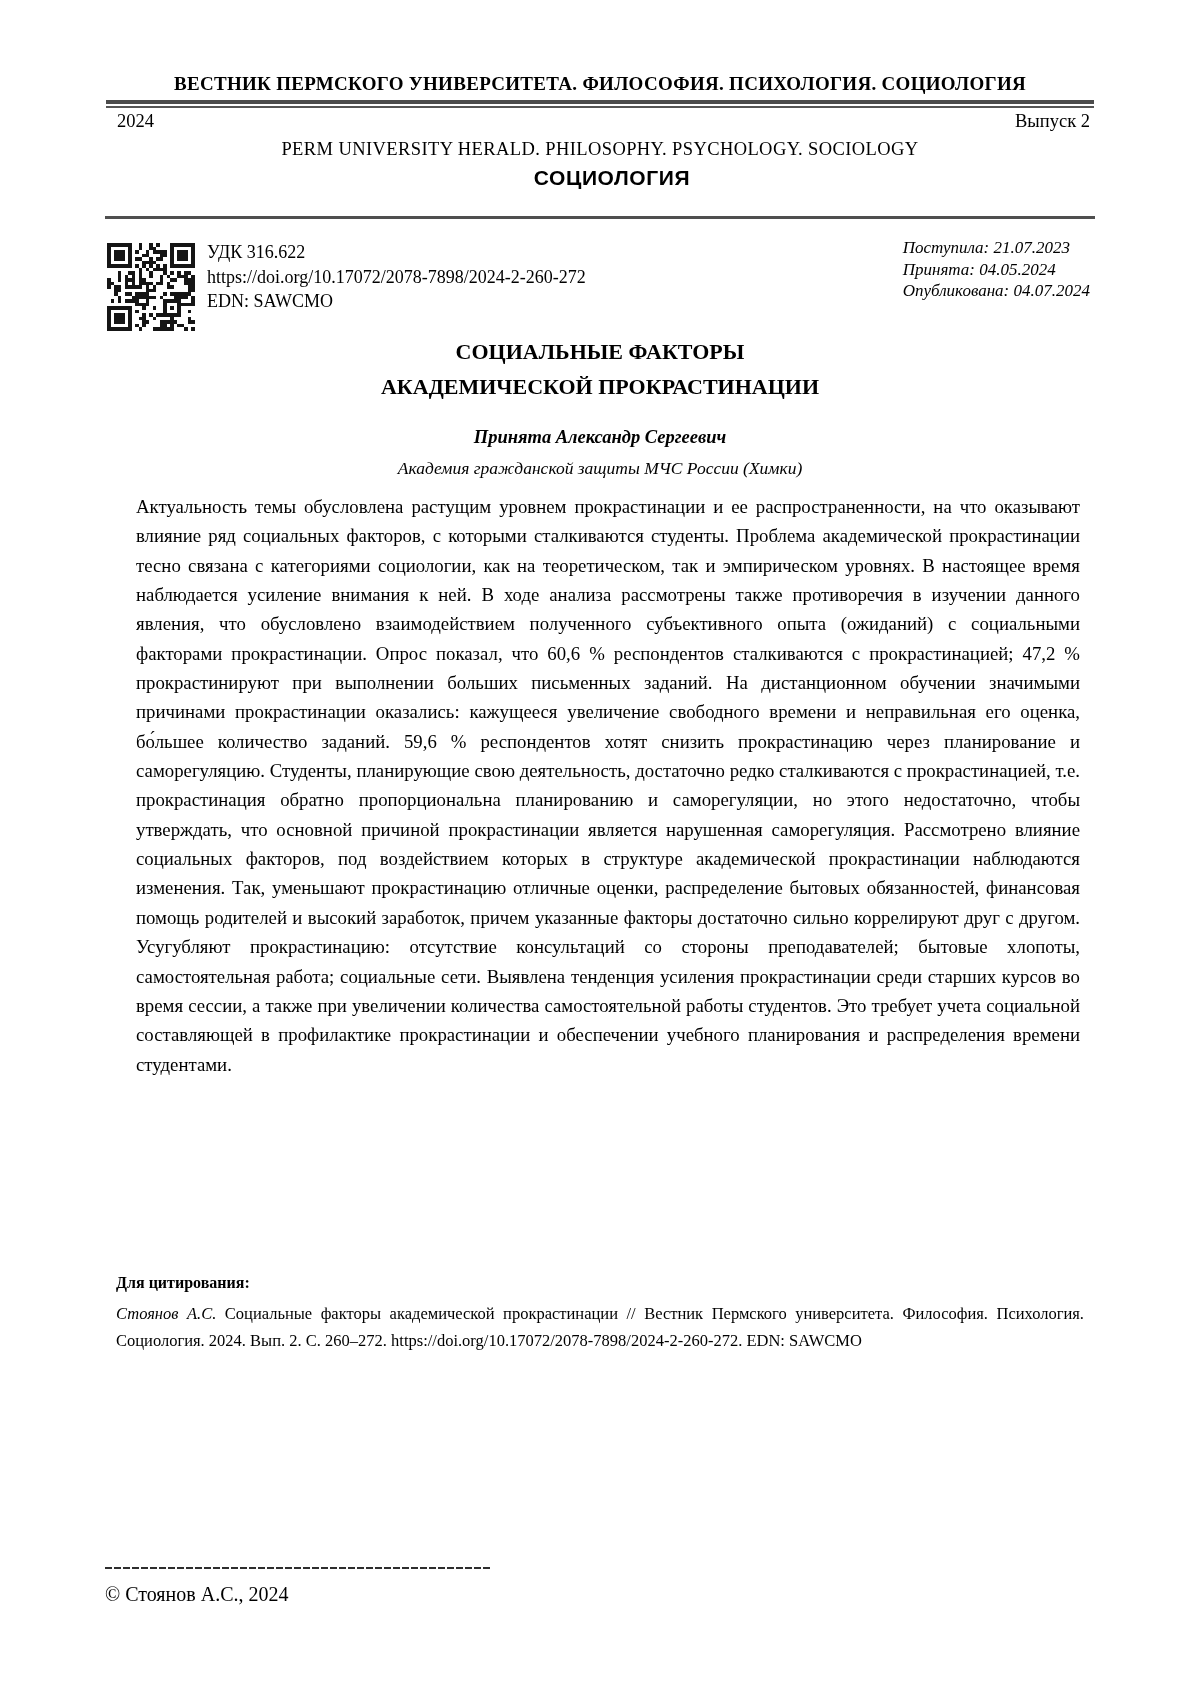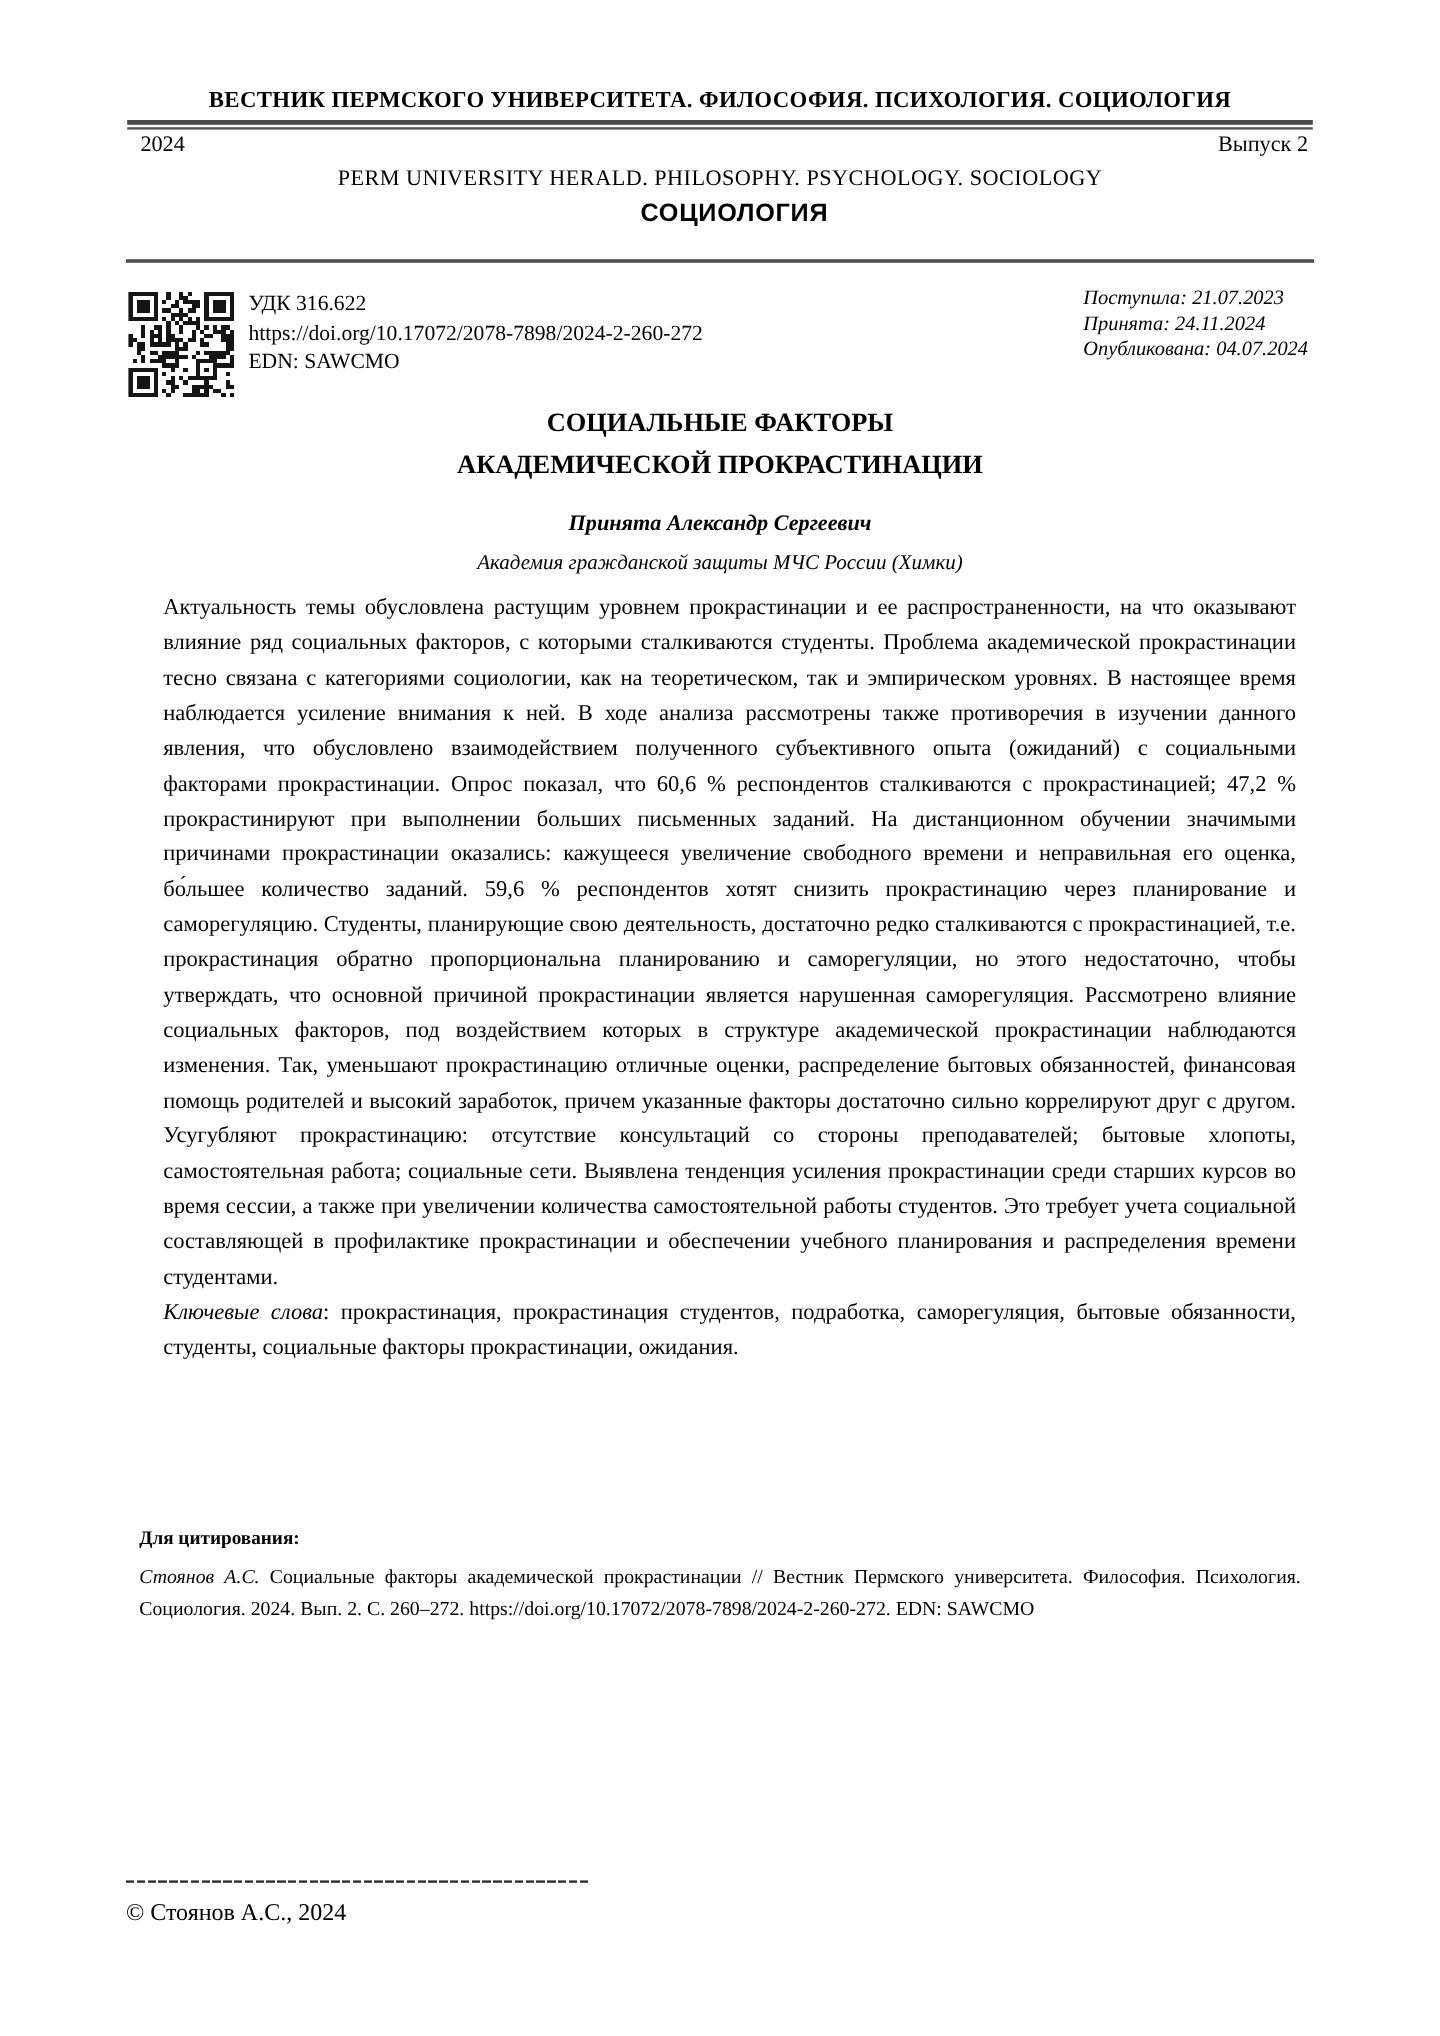--- a/index.html
+++ b/index.html
@@ -370,34 +370,33 @@
         <rect x="24" y="24" width="1" height="1" fill="#151515"></rect>
       </svg>
   </div>
   <div class="abs meta-left">
     <div>УДК 316.622</div>
     <div>https://doi.org/10.17072/2078-7898/2024-2-260-272</div>
     <div>EDN: SAWCMO</div>
   </div>
   <div class="abs meta-right">
     <div>Поступила: 21.07.2023</div>
-    <div>Принята: 24.11.2024</div>
+    <div>Принята: 04.05.2024</div>
     <div>Опубликована: 04.07.2024</div>
   </div>
 
   <div class="abs centered article-title">
     <div>СОЦИАЛЬНЫЕ ФАКТОРЫ</div>
     <div>АКАДЕМИЧЕСКОЙ ПРОКРАСТИНАЦИИ</div>
   </div>
   <div class="abs centered article-author">Принята Александр Сергеевич</div>
   <div class="abs centered article-affiliation">Академия гражданской защиты МЧС России (Химки)</div>
 
   <div class="abs abstract-block">
     <p>Актуальность темы обусловлена растущим уровнем прокрастинации и ее распространенности, на что оказывают влияние ряд социальных факторов, с которыми сталкиваются студенты. Проблема академической прокрастинации тесно связана с категориями социологии, как на теоретическом, так и эмпирическом уровнях. В настоящее время наблюдается усиление внимания к ней. В ходе анализа рассмотрены также противоречия в изучении данного явления, что обусловлено взаимодействием полученного субъективного опыта (ожиданий) с социальными факторами прокрастинации. Опрос показал, что 60,6 % респондентов сталкиваются с прокрастинацией; 47,2 % прокрастинируют при выполнении больших письменных заданий. На дистанционном обучении значимыми причинами прокрастинации оказались: кажущееся увеличение свободного времени и неправильная его оценка, бо́льшее количество заданий. 59,6 % респондентов хотят снизить прокрастинацию через планирование и саморегуляцию. Студенты, планирующие свою деятельность, достаточно редко сталкиваются с прокрастинацией, т.е. прокрастинация обратно пропорциональна планированию и саморегуляции, но этого недостаточно, чтобы утверждать, что основной причиной прокрастинации является нарушенная саморегуляция. Рассмотрено влияние социальных факторов, под воздействием которых в структуре академической прокрастинации наблюдаются изменения. Так, уменьшают прокрастинацию отличные оценки, распределение бытовых обязанностей, финансовая помощь родителей и высокий заработок, причем указанные факторы достаточно сильно коррелируют друг с другом. Усугубляют прокрастинацию: отсутствие консультаций со стороны преподавателей; бытовые хлопоты, самостоятельная работа; социальные сети. Выявлена тенденция усиления прокрастинации среди старших курсов во время сессии, а также при увеличении количества самостоятельной работы студентов. Это требует учета социальной составляющей в профилактике прокрастинации и обеспечении учебного планирования и распределения времени студентами.</p>
-    <p><span class="kw-label">Ключевые слова</span><span>: прокрастинация, прокрастинация студентов, подработка, саморегуляция, бытовые обязанности, студенты, социальные факторы прокрастинации, ожидания.</span></p>
   </div>
 
   <div class="abs citation-label">Для цитирования:</div>
   <div class="abs citation-text"><span class="cit-author">Стоянов А.С.</span><span> Социальные факторы академической прокрастинации // Вестник Пермского университета. Философия. Психология. Социология. 2024. Вып. 2. С. 260–272. https://doi.org/10.17072/2078-7898/2024-2-260-272. EDN: SAWCMO</span></div>
 
   <div class="abs footer-divider"></div>
   <div class="abs copyright">© Стоянов А.С., 2024</div>
 
 </div>
 

